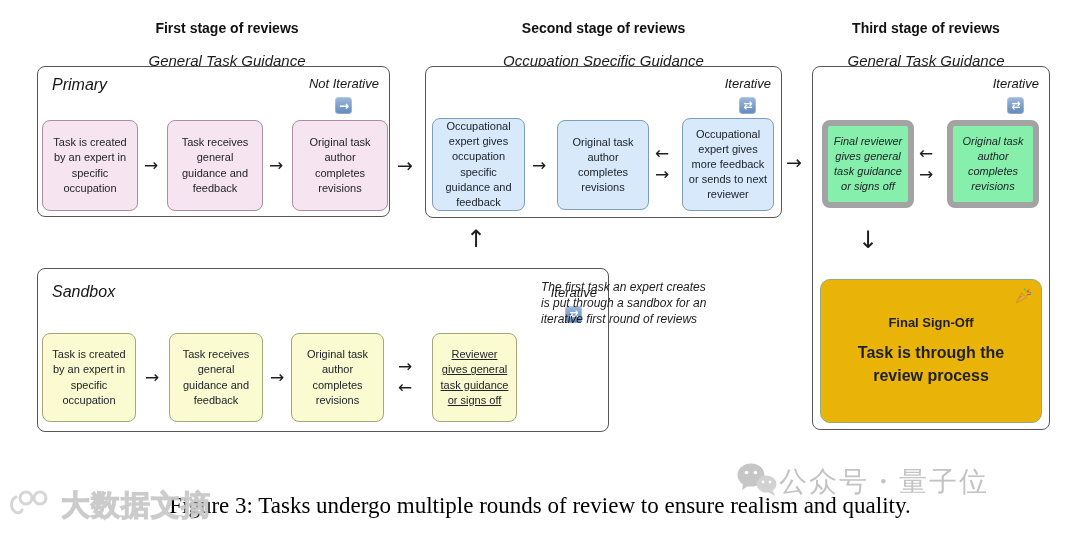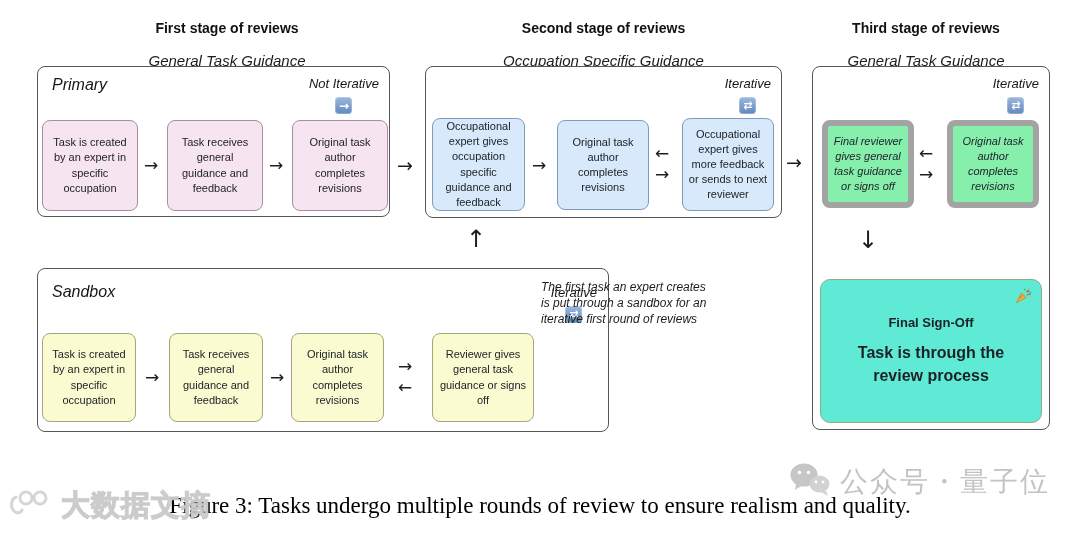--- a/index.html
+++ b/index.html
@@ -42,37 +42,37 @@
   .arr{position:absolute;font-family:"DejaVu Sans",sans-serif;font-size:17px;color:#1d1d1d;line-height:1;}
   .arr.big{font-size:24px;}
   .dbl{position:absolute;display:flex;flex-direction:column;align-items:center;gap:4px;
        font-family:"DejaVu Sans",sans-serif;font-size:17px;color:#1d1d1d;line-height:1;}
 
   
   #note{position:absolute;left:541px;top:279px;width:170px;font-size:12px;font-style:italic;
         line-height:1.35;color:#1c1c1c;}
 
   
-  #final-box{left:820px;top:279px;width:222px;height:144px;background:#5eead4;border:1px solid #8fae7e;
+  #final-box{left:820px;top:279px;width:222px;height:144px;background:#eab308;border:1px solid #8fae7e;
              border-radius:10px;position:absolute;display:flex;flex-direction:column;align-items:center;
              justify-content:center;text-align:center;box-sizing:border-box;padding:8px 14px;}
   #final-title{font-size:13px;font-weight:600;color:#1d2126;}
   #final-body{font-size:16px;font-weight:700;color:#1d2126;margin-top:12px;line-height:1.4;}
   #popper{position:absolute;top:7px;right:9px;}
 
   
   #caption{position:absolute;left:0;top:493px;width:1080px;text-align:center;
            font-family:"Liberation Serif","DejaVu Serif",serif;font-size:23px;color:#000;}
 
   
   #wm-left{position:absolute;left:6px;top:483px;display:flex;align-items:center;gap:9px;z-index:5;pointer-events:none;}
   #wm-left-text{font-size:29px;font-weight:700;letter-spacing:1px;
                 color:rgba(255,255,255,0.55);-webkit-text-stroke:1.1px rgba(193,193,193,0.8);
                 text-shadow:0 0 1px rgba(200,200,200,.5);}
-  #wm-right{position:absolute;left:788px;top:461px;display:flex;align-items:center;gap:8px;z-index:5;pointer-events:none;}
+  #wm-right{position:absolute;left:735px;top:461px;display:flex;align-items:center;z-index:5;pointer-events:none;}
   #wm-right-text{font-size:28px;color:#c3c3c3;letter-spacing:2px;}
 </style>
 </head>
 <body>
 
 <div id="canvas">
 
   <div class="stage-header" id="hdr1">
     <div class="stage-title">First stage of reviews</div>
     <div class="stage-sub">General Task Guidance</div>
@@ -159,21 +159,21 @@
   </div>
   <div class="node yellow" style="left:42px;top:333px;width:94px;height:89px;">Task is created by an expert in specific occupation</div>
   <span class="arr" style="left:145px;top:369px;">→</span>
   <div class="node yellow" style="left:169px;top:333px;width:94px;height:89px;">Task receives general guidance and feedback</div>
   <span class="arr" style="left:270px;top:369px;">→</span>
   <div class="node yellow" style="left:291px;top:333px;width:93px;height:89px;">Original task author completes revisions</div>
   <div class="dbl" style="left:398px;top:358px;">
     <span>→</span>
     <span>←</span>
   </div>
-  <div class="node yellow" style="left:432px;top:333px;width:102px;height:89px;">Reviewer gives general task guidance or signs off</div>
+  <div class="node yellow" style="left:432px;top:333px;width:85px;height:89px;text-decoration:underline;">Reviewer gives general task guidance or signs off</div>
 
   <span class="arr big" style="left:466px;top:227px;">↑</span>
 
   <div id="note">The first task an expert creates is put through a sandbox for an iterative first round of reviews</div>
 
   <div id="caption">Figure 3: Tasks undergo multiple rounds of review to ensure realism and quality.</div>
 
   <div id="wm-left">
     <span>
       <svg width="46" height="42" viewBox="0 0 46 42">

